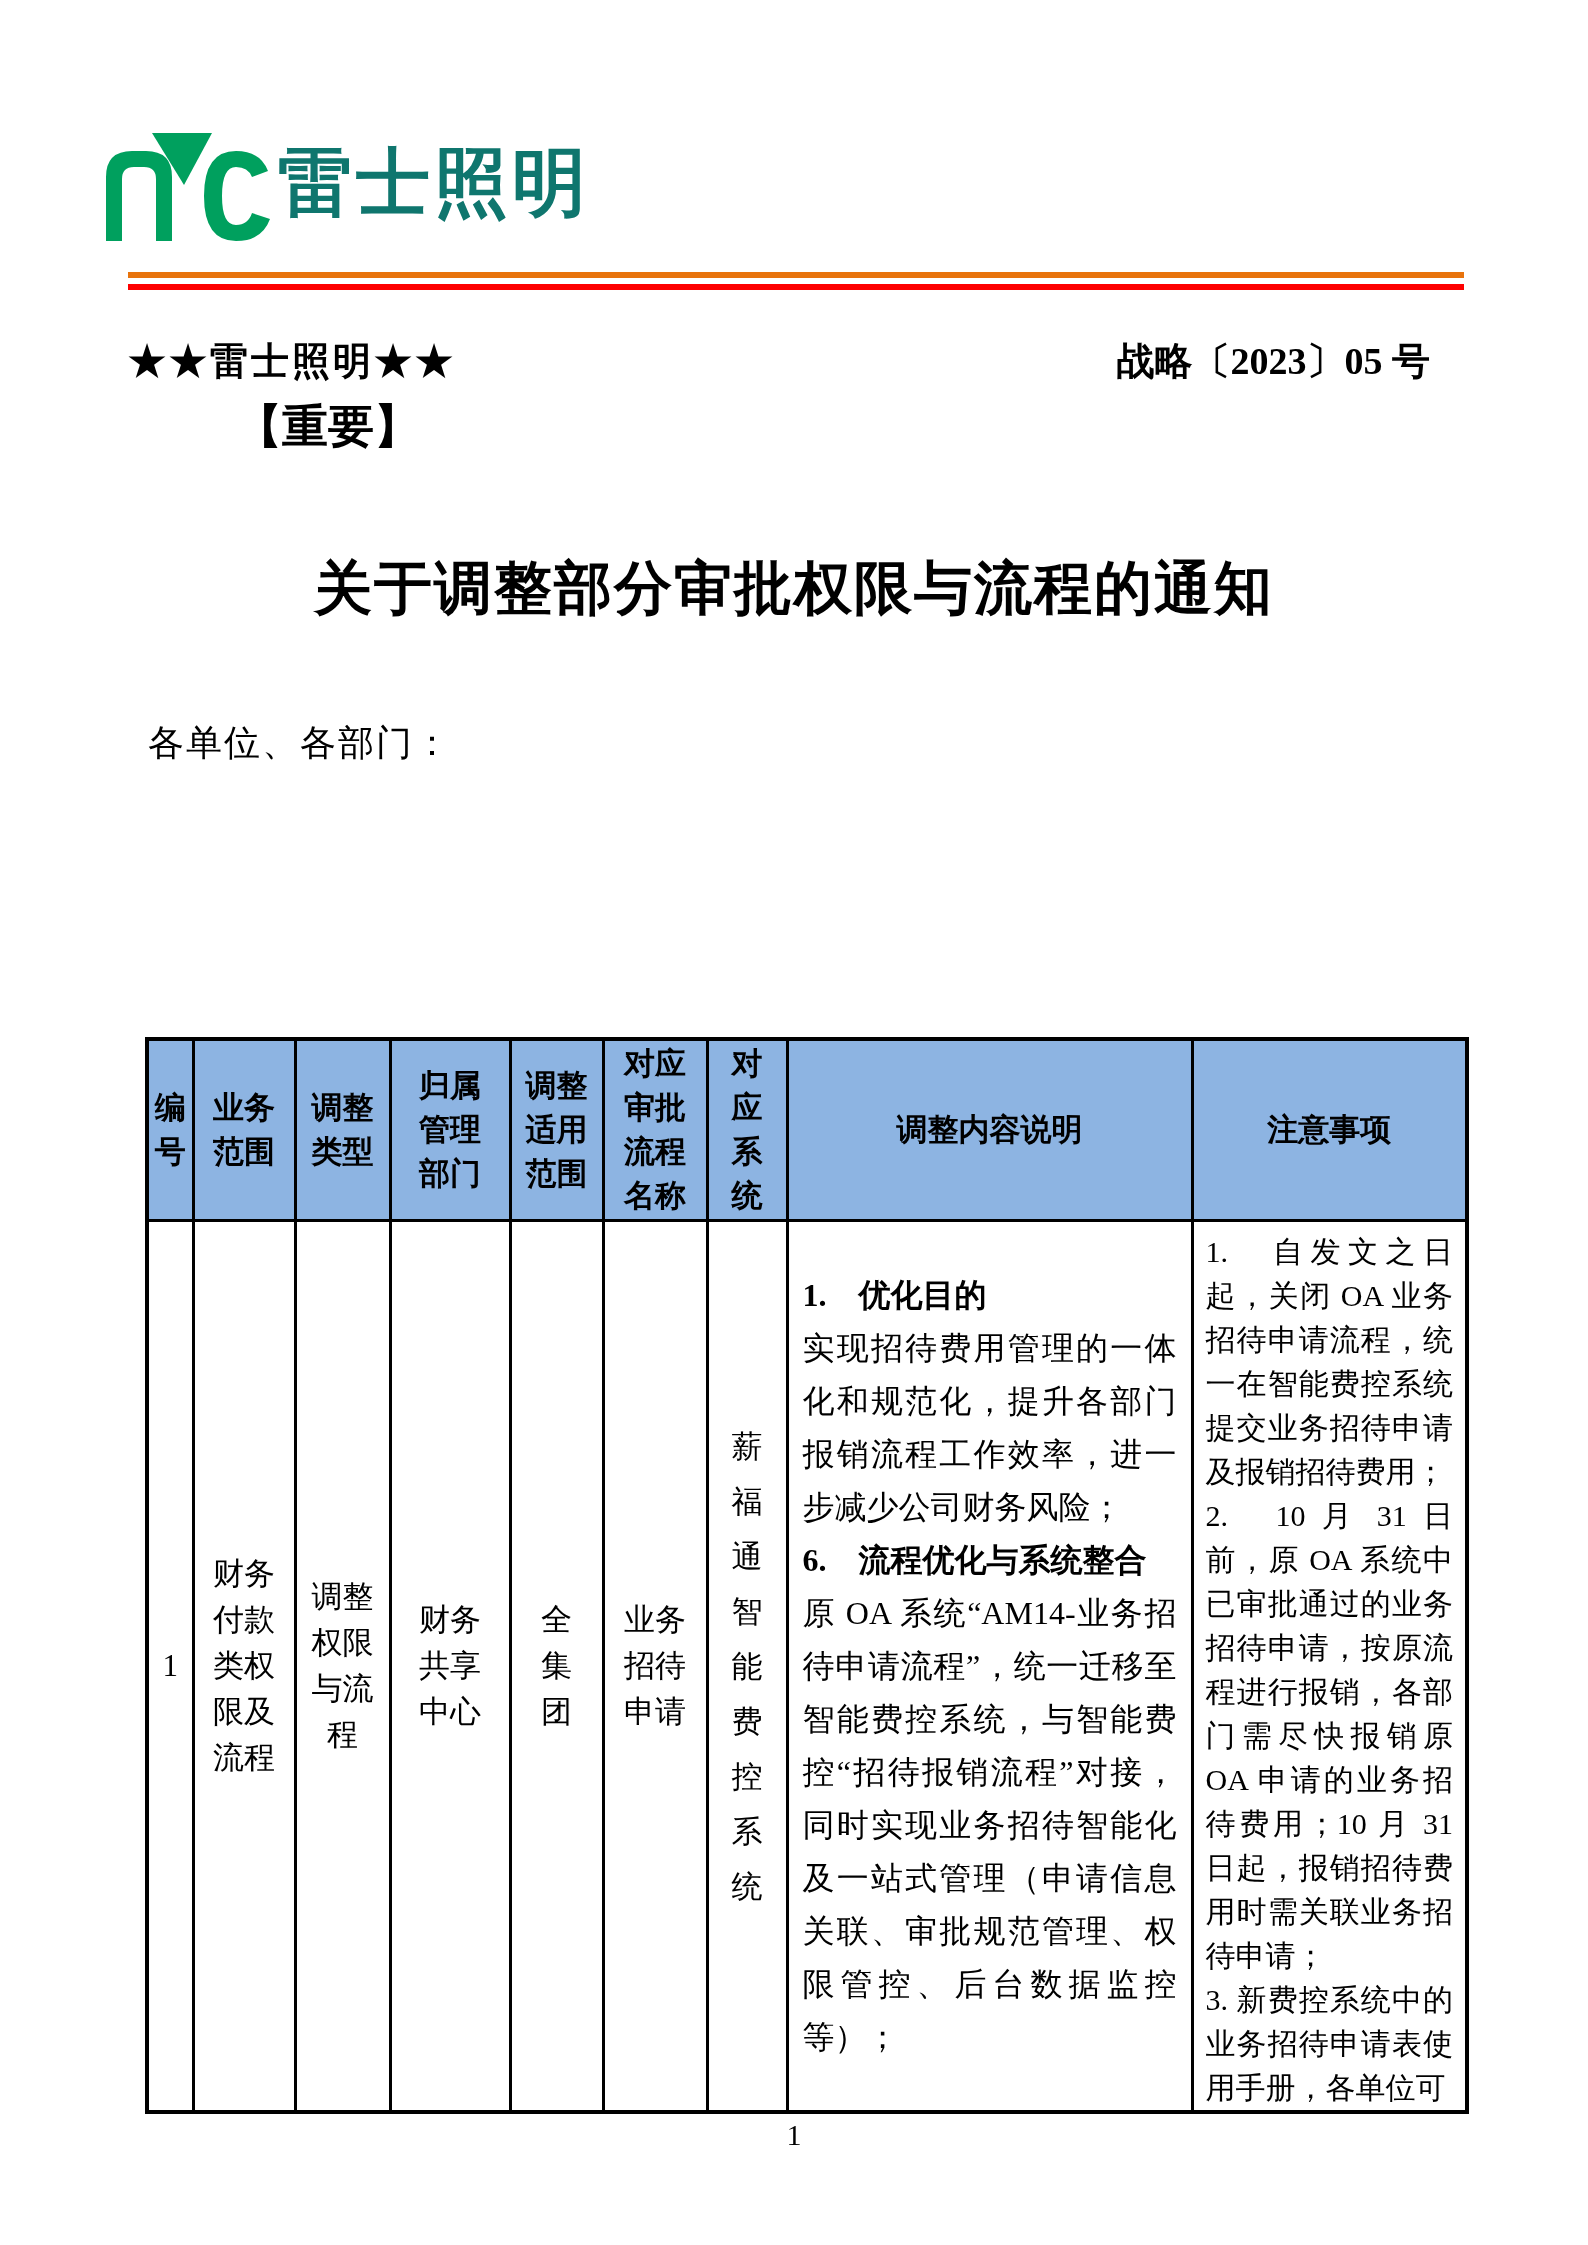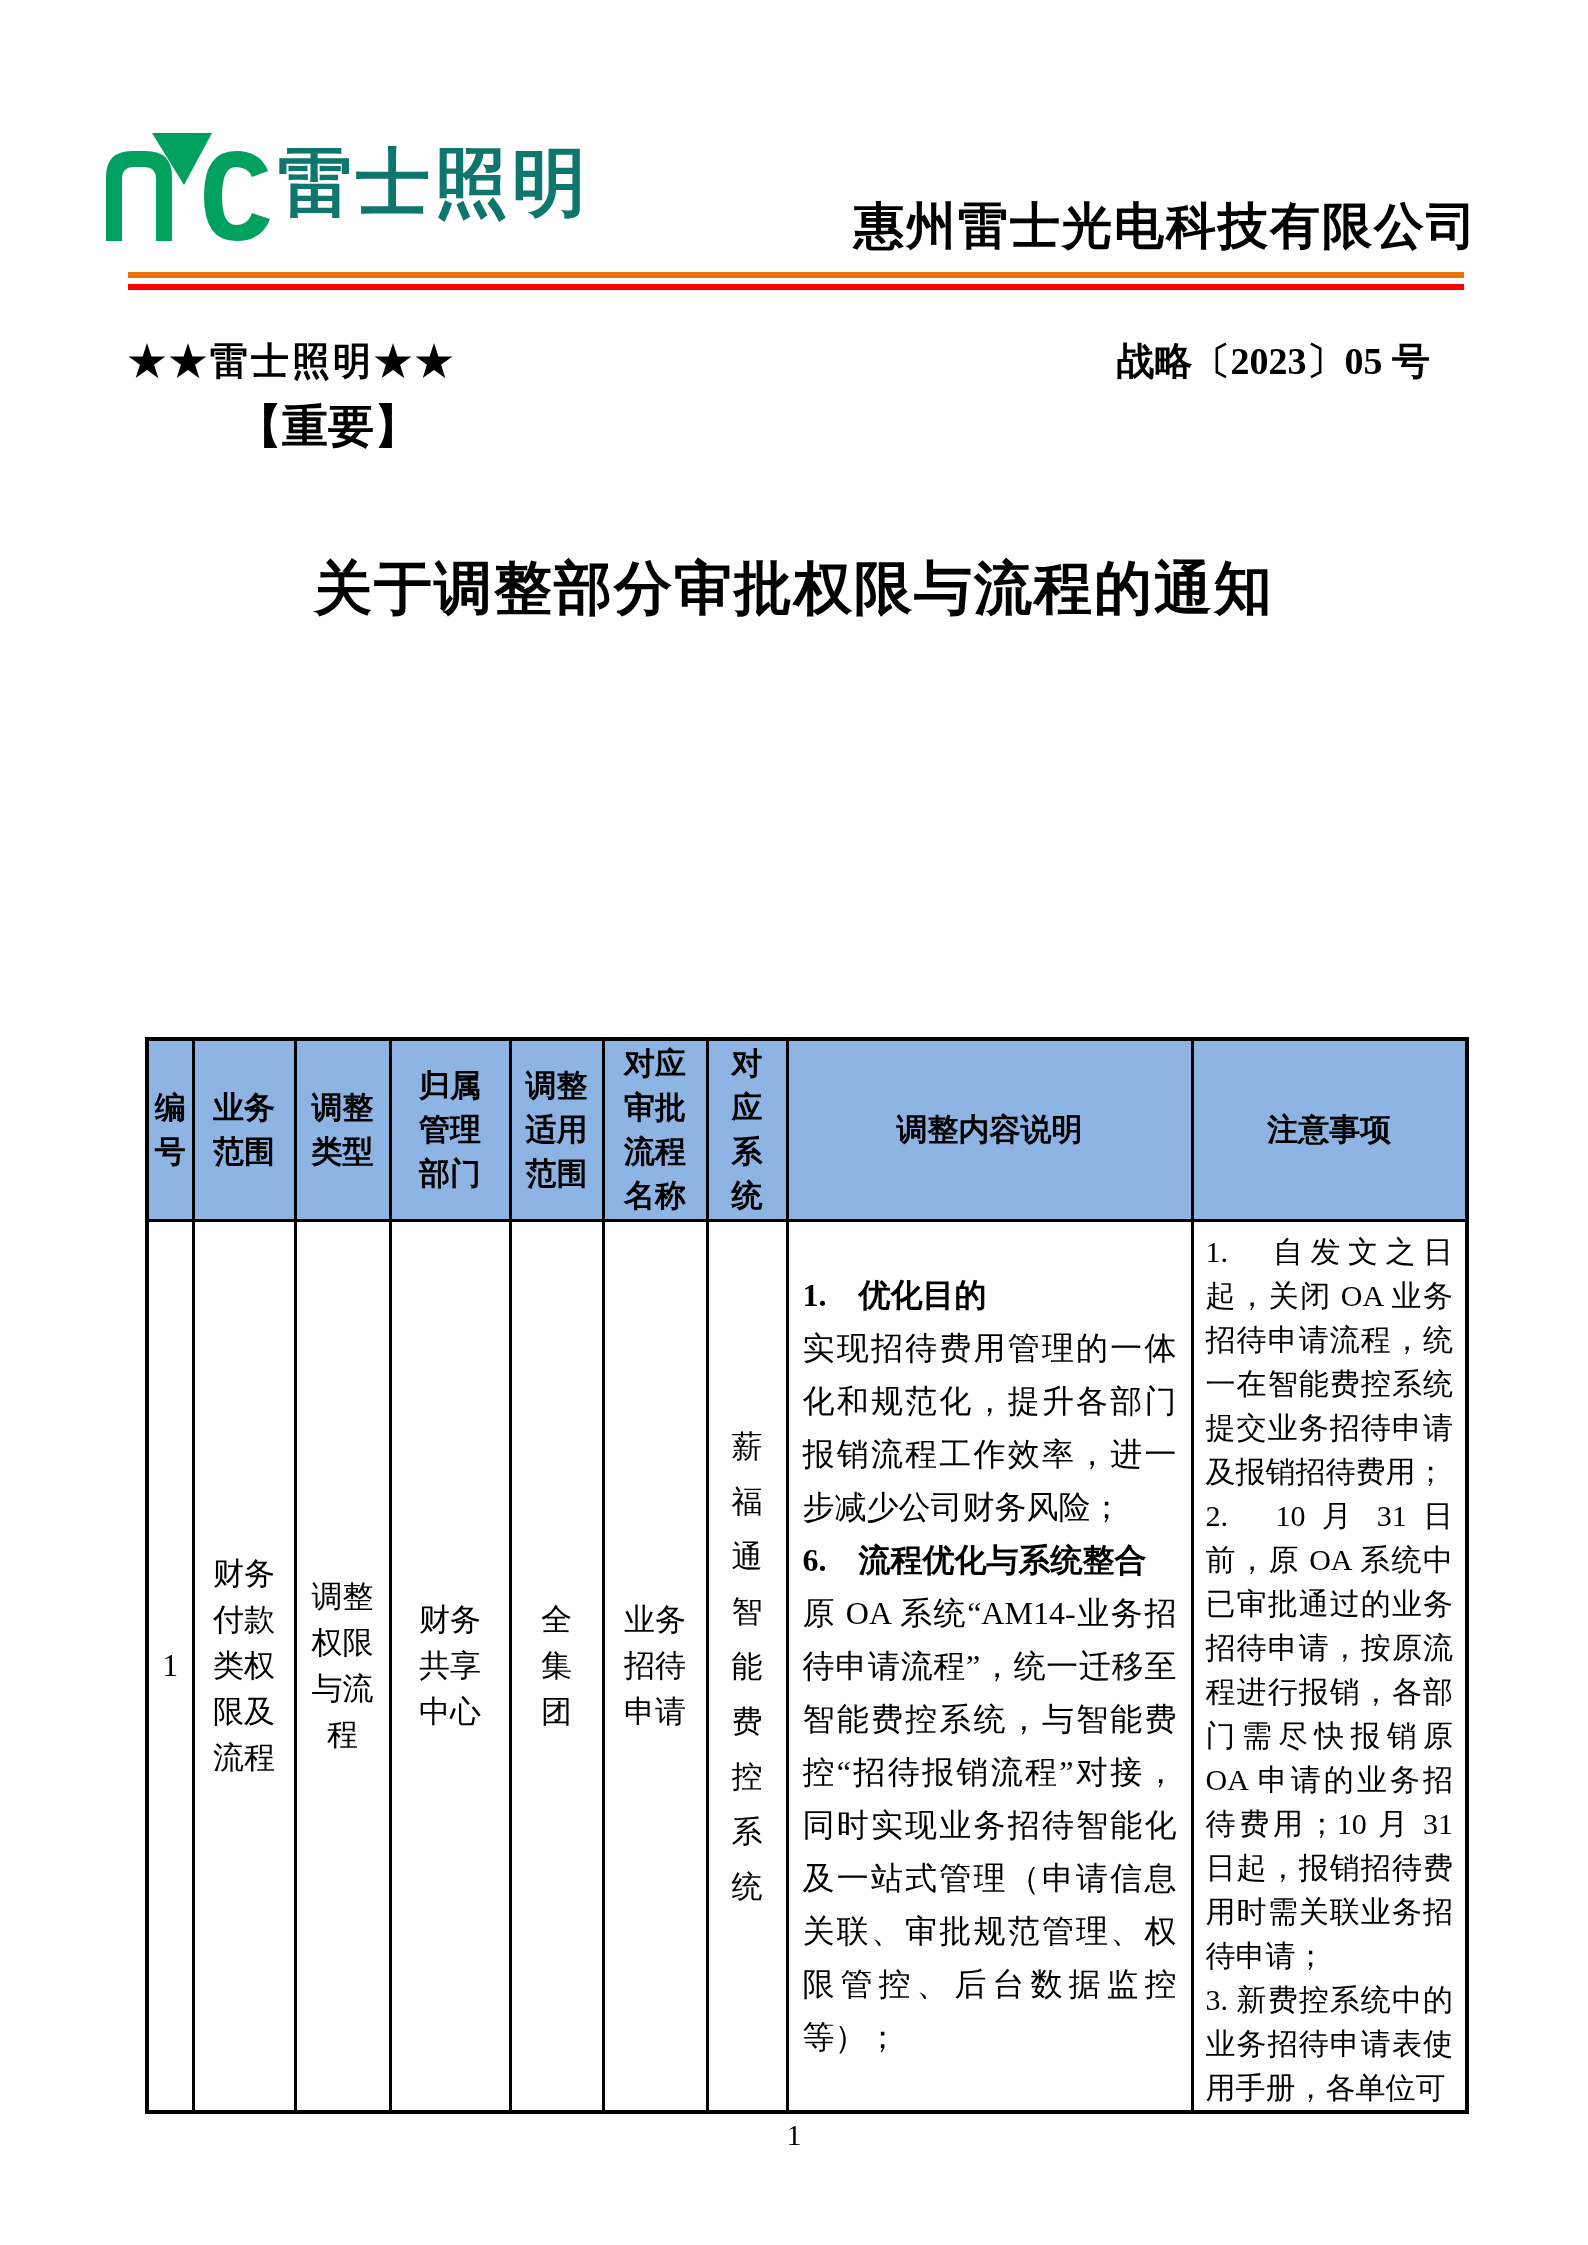--- a/index.html
+++ b/index.html
@@ -102,32 +102,32 @@
 
       <path d="M6 108 V44 Q6 18 32 18 L46 18 Q72 18 72 44 V108 L56 108 V46 Q56 34 44 34 L34 34 Q22 34 22 46 V108 Z" fill="#00A05E"></path>
 
       <path d="M52 0 L112 0 L84 52 Z" fill="#00A05E"></path>
 
       <path d="M168 38 Q160 18 136 18 Q104 18 104 63 Q104 108 136 108 Q162 108 170 86 L152 80 Q148 92 136 92 Q122 92 122 63 Q122 34 136 34 Q148 34 152 44 Z" fill="#00A05E"></path>
     </svg>
   </div>
   <div class="logo-text" style="color:#0f766e;">雷士照明</div>
 
-  <div class="company">惠州雷士光电科技有限公司</div>
 
   <div class="rule rule-top" style="background:#E8730C;"></div>
   <div class="rule rule-bottom" style="background:#FE0000;"></div>
 
   <div class="meta-class">★★雷士照明★★</div>
   <div class="meta-docno">战略〔2023〕05 号</div>
   <div class="importance">【重要】</div>
 
   <div class="doc-title">关于调整部分审批权限与流程的通知</div>
 
   <div class="body-text">
+    <p class="salutation">各单位、各部门：</p>
   </div>
 
   <table class="approval">
     <colgroup>
       <col style="width:46px">
         <col style="width:102px">
         <col style="width:95px">
       <col style="width:120px">
         <col style="width:93px">
         <col style="width:104px">

